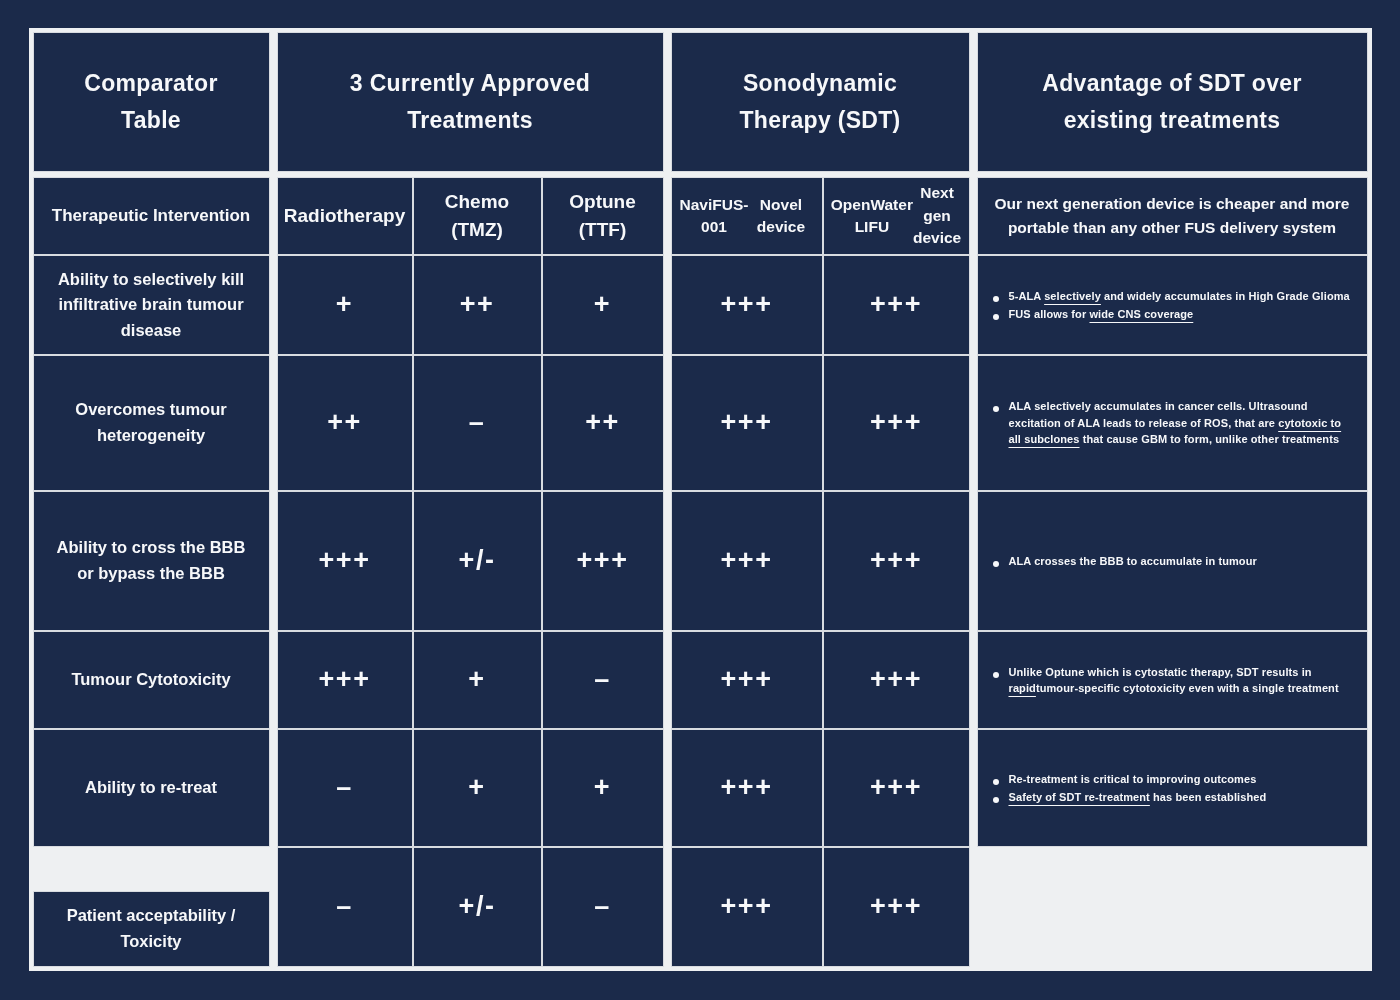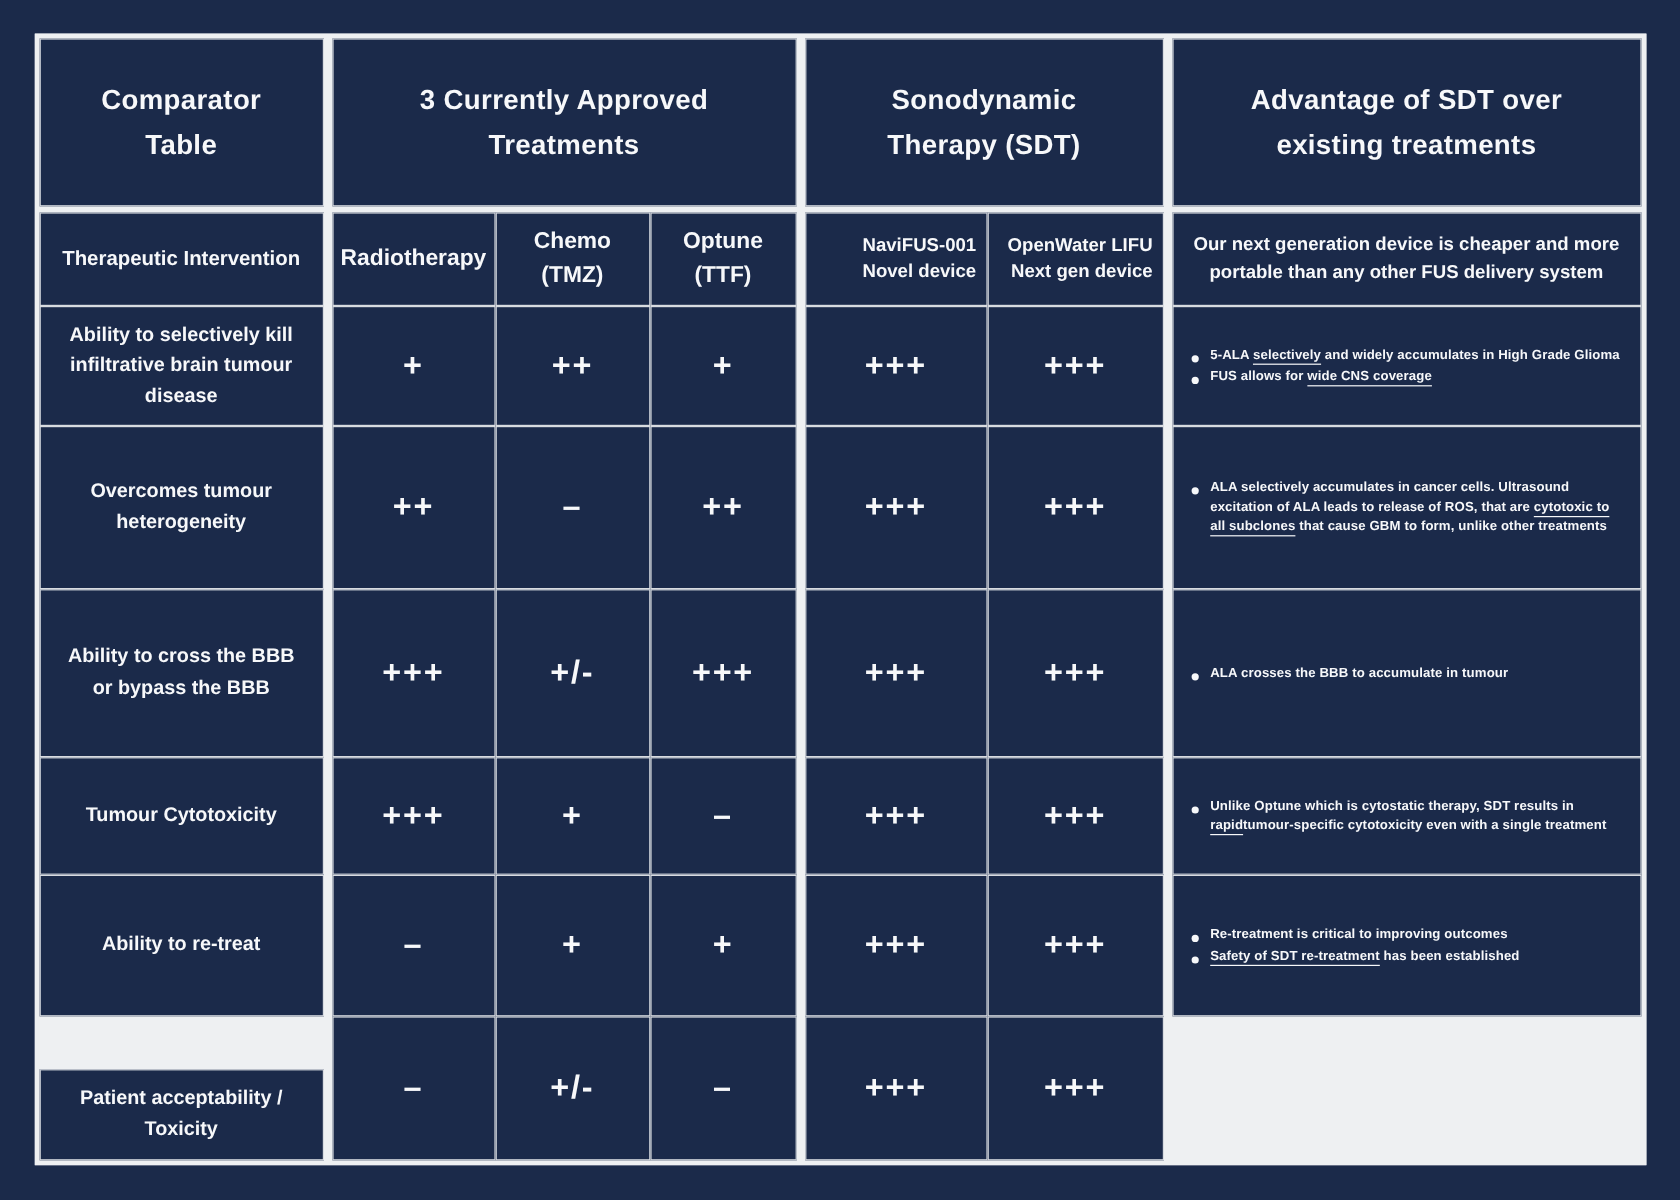--- a/index.html
+++ b/index.html
@@ -42,21 +42,21 @@
   .c-sdt .h-text { max-width: 205px; }
   .c-adv        { grid-column: 10; grid-row: 1; }
   .c-adv .h-text { max-width: 345px; }
 
   
   .s-cell { font-size: 19px; font-weight: 700; line-height: 1.45; padding: 0 8px; }
   .s-intervention { grid-column: 1; grid-row: 3; font-size: 17px; }
   .s-radio   { grid-column: 3; grid-row: 3; }
   .s-chemo   { grid-column: 4; grid-row: 3; }
   .s-optune  { grid-column: 5; grid-row: 3; }
-  .s-device  { font-size: 15.5px; flex-direction: column; align-items: flex-end; }
+  .s-device  { font-size: 15.5px; flex-direction: row; }
   .s-navifus   { grid-column: 7; grid-row: 3; }
   .s-openwater { grid-column: 8; grid-row: 3; }
   .s-advnote { grid-column: 10; grid-row: 3; font-size: 15.5px; line-height: 1.55; padding: 0 12px; }
 
   
   .label-cell { font-size: 16.5px; font-weight: 700; line-height: 1.55; padding: 0 16px; }
   .rating-cell { font-size: 27px; font-weight: 700; letter-spacing: 1.5px; padding-bottom: 2px; }
   .adv-cell {
     flex-direction: column;
     align-items: flex-start;

